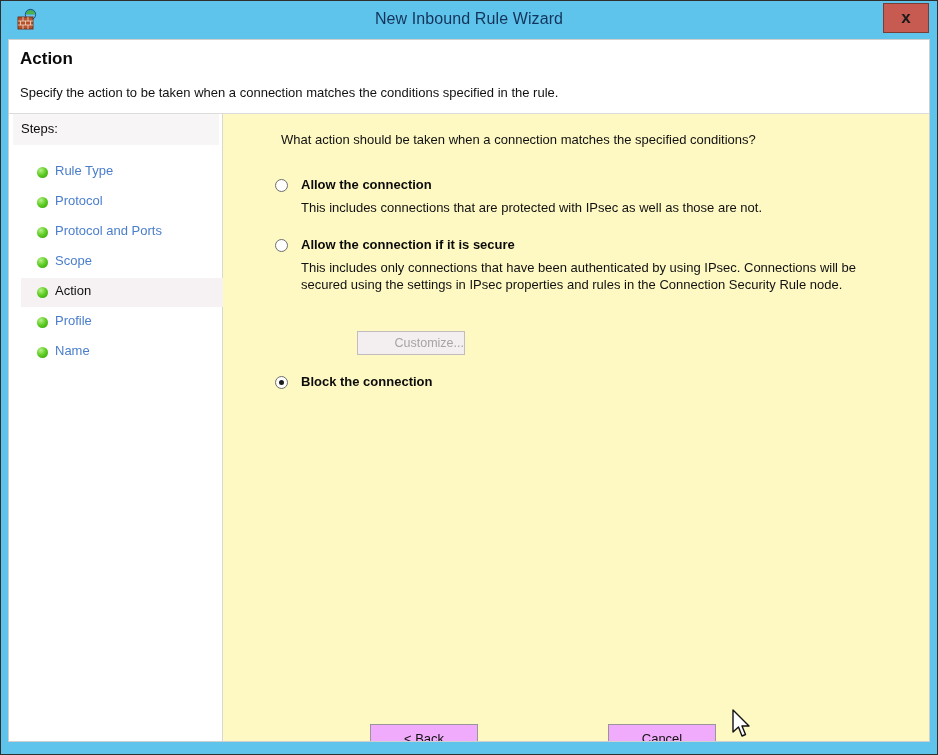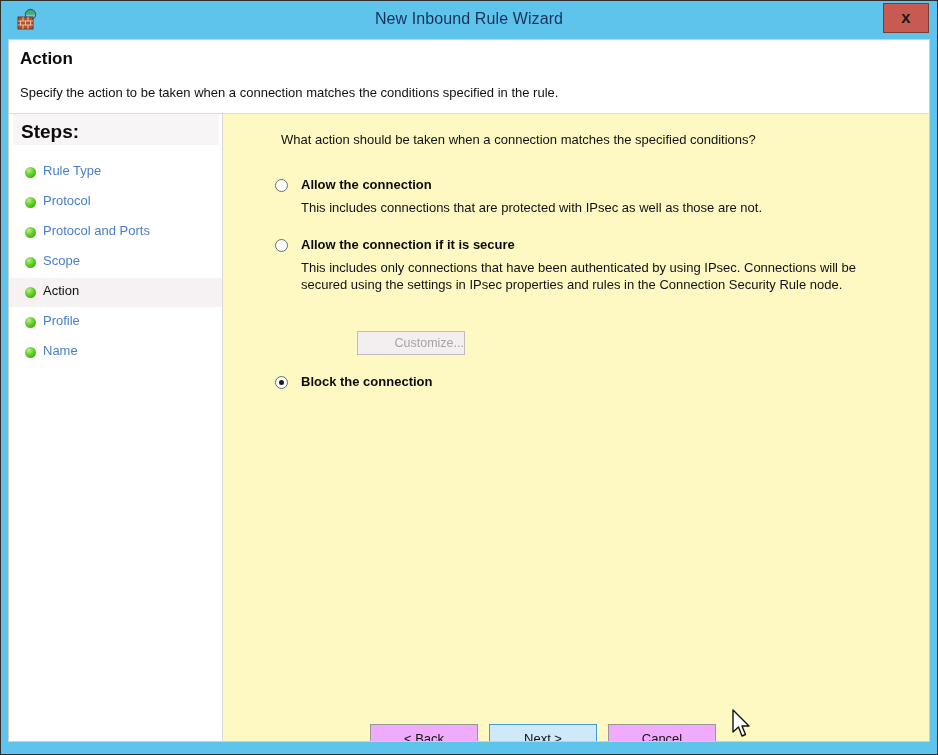--- a/index.html
+++ b/index.html
@@ -108,34 +108,34 @@
     left: 0; top: 74px;
     width: 214px;
     height: 628px;
     background: #ffffff;
     border-right: 1px solid #d8d8d8;
     box-sizing: border-box;
   }
   #steps-label {
     position: absolute;
     left: 12px; top: 7px;
-    font-size: 19px;
-    font-weight: bold;
+    font-size: 13px;
+    font-weight: normal;
     color: #0b0b0b;
   }
   #steps-band {
     position: absolute;
     left: 4px; top: 0px;
     width: 206px;
     height: 31px;
     background: #f7f5f6;
   }
   .step-row {
     position: absolute;
-    left: 0;
+    left: 12px;
     width: 213px;
     height: 29px;
   }
   .step-row.active {
     background: #f6f2f3;
   }
   .step-bullet {
     position: absolute;
     left: 16px; top: 9px;
     width: 11px; height: 11px;
@@ -348,21 +348,20 @@
       </div>
 
       <div class="option" style="top:260px">
         <span class="radio checked"></span>
         <span class="option-title">Block the connection</span>
       </div>
     </div>
 
     <div id="footer">
       <div class="btn" id="btn-back">&lt; Back</div>
-      <div class="btn" id="btn-next">Next &gt;</div>
       <div class="btn" id="btn-cancel">Cancel</div>
     </div>
 
   </div>
 
   <div id="cursor">
     <svg width="22" height="32" viewBox="0 0 22 32">
       <path d="M2 1 L2 23 L7.5 18 L11 27 L14.5 25.5 L11 17 L18 17 Z" fill="#ffffff" stroke="#111111" stroke-width="1.4" stroke-linejoin="round"></path>
     </svg>
   </div>

